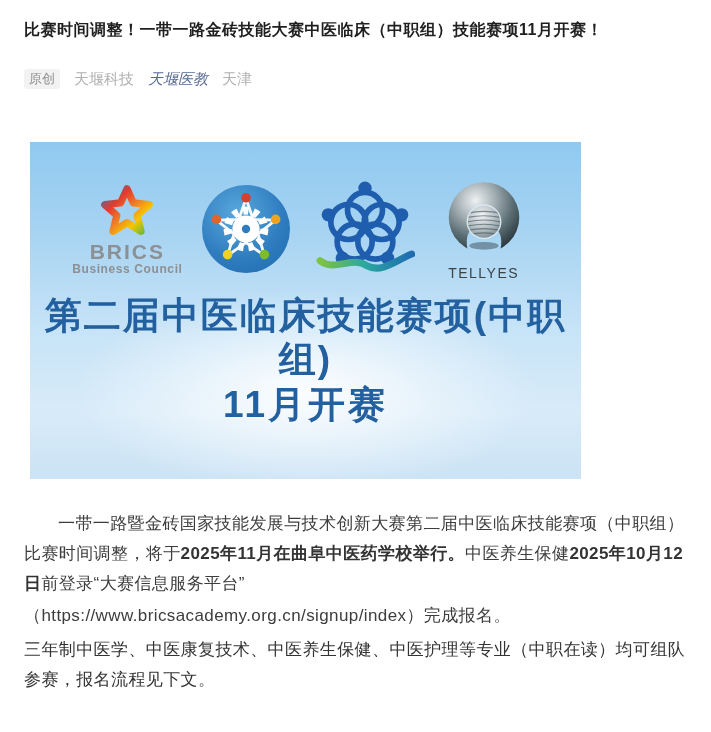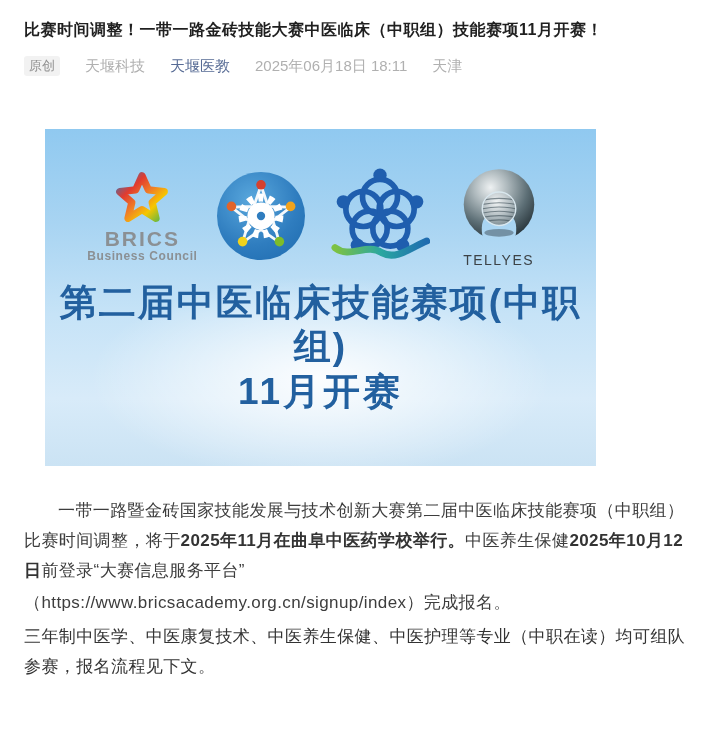--- a/index.html
+++ b/index.html
@@ -13,35 +13,35 @@
 
   
   .title {
     padding-top:12px;
     font-size:16px; line-height:35px; font-weight:700; color:#1f1f1f;
     letter-spacing:0.5px;
   }
 
   
   .meta {
-    margin-top:9px;
-    display:flex; align-items:center; gap:25px;
+    margin-top:22px;
+    display:flex; align-items:center; gap:14px;
     font-size:15px; color:#b0b0b0; white-space:nowrap;
   }
   .meta .badge {
     background:#f2f2f2; color:#8f8f8f; font-size:13px;
     padding:1px 5px; border-radius:3px; line-height:18px;
   }
   .meta .author { color:#b0b0b0; }
-  .meta .account { color:#576b95; font-weight:500; cursor:pointer; }
+  .meta .account { color:#576b95; font-weight:500; cursor:pointer;font-style:italic; }
   .meta .time, .meta .loc { color:#b0b0b0; }
 
   
   .banner {
-    margin:53px 0 0 21px;
+    margin:53px 0 0 6px;
     width:551px; height:337px;
     background:
       radial-gradient(ellipse 58% 42% at 50% 74%, rgba(255,255,255,0.92), rgba(255,255,255,0) 72%),
       linear-gradient(180deg, #90c9f0 0%, #a8d4f2 28%, #c6e3f7 55%, #d8ebf9 80%, #cbe3f4 100%);
     display:flex; flex-direction:column; overflow:hidden;
   }
   .logo-row {
     display:flex; justify-content:space-between; align-items:center;
     padding:34px 38px 0 38px; height:140px;
   }
@@ -80,21 +80,20 @@
 <body>
 
 <div class="page">
 
   <h1 class="title">比赛时间调整！一带一路金砖技能大赛中医临床（中职组）技能赛项11月开赛！</h1>
 
   <div class="meta">
     <span class="badge">原创</span>
     <span class="author">天堰科技</span>
     <span class="account">天堰医教</span>
-    <span class="time">2025年06月18日 18:11</span>
     <span class="loc">天津</span>
   </div>
 
   <div class="banner">
     <div class="logo-row">
 
       <div class="logo">
         <svg width="58" height="58" viewBox="0 0 60 60">
           <defs>
             <linearGradient id="bricsGrad" x1="0" y1="0" x2="1" y2="1">

